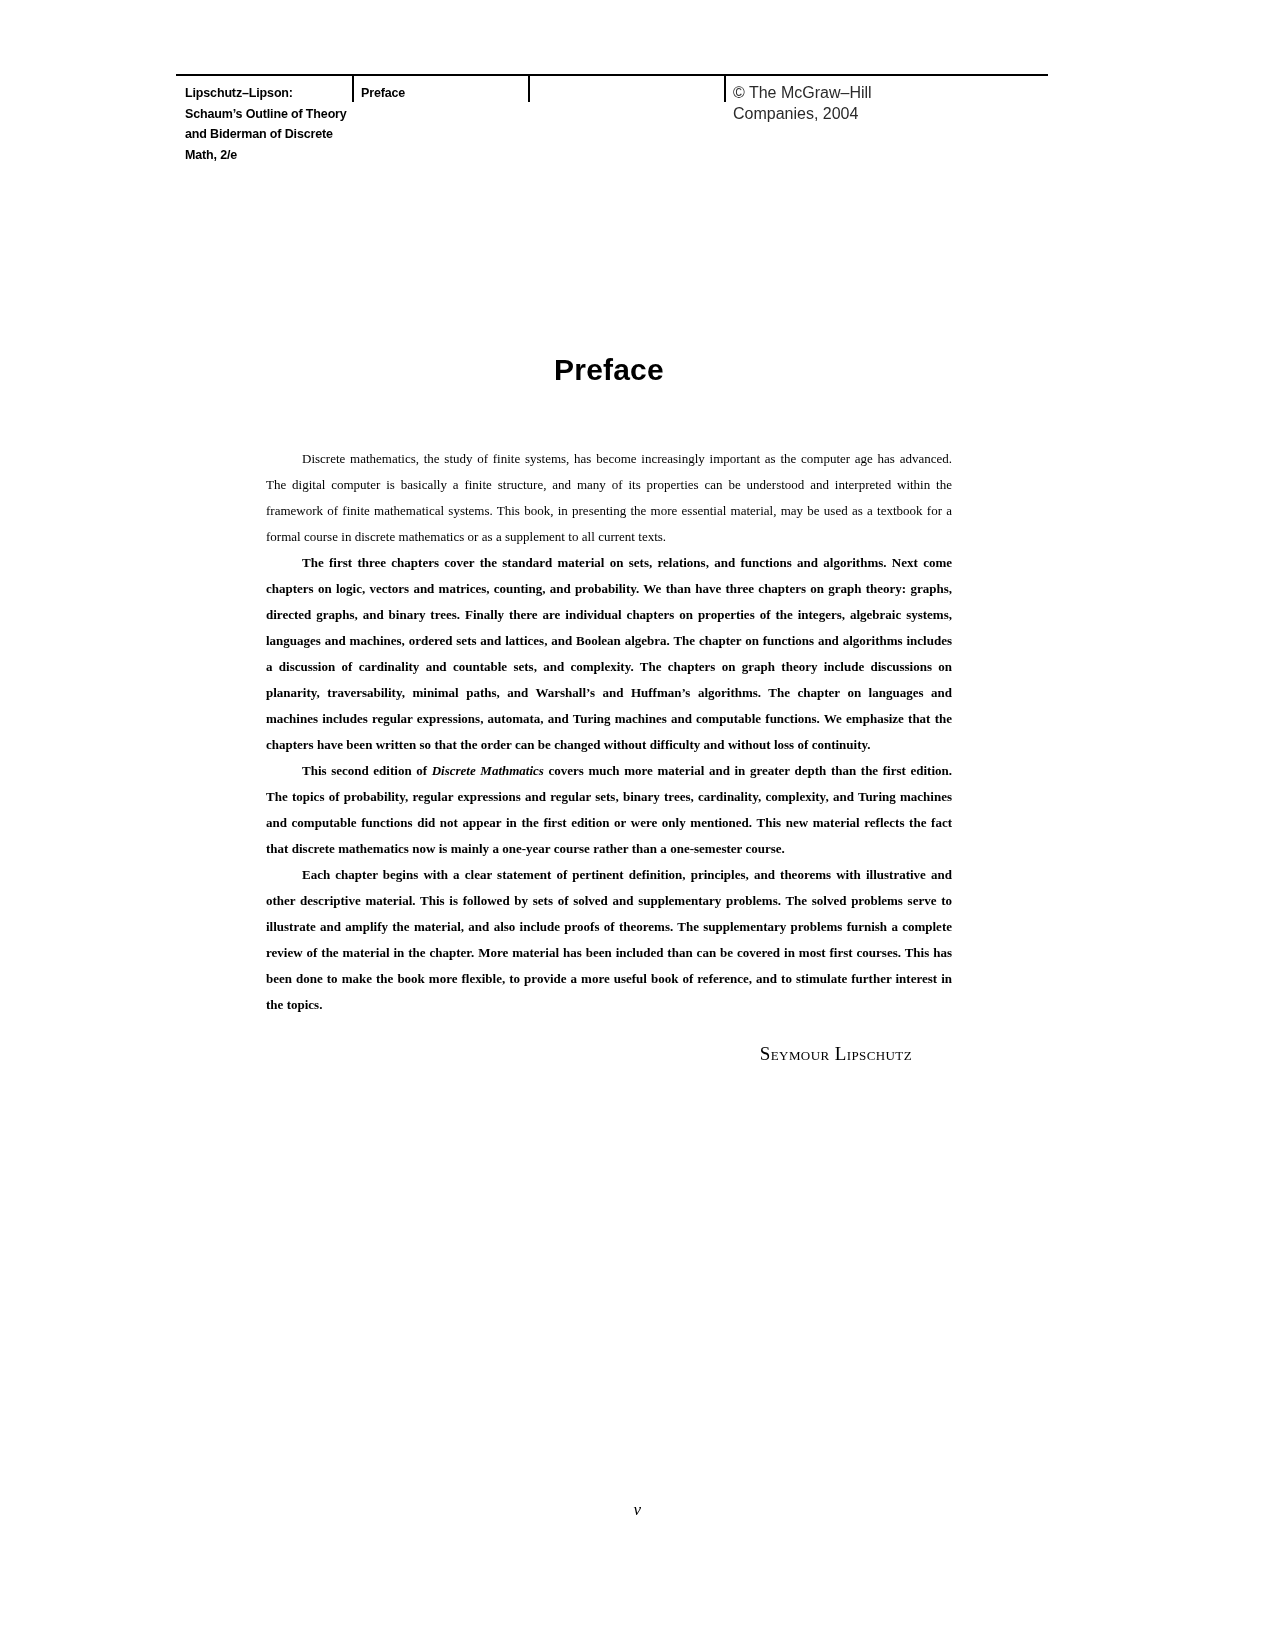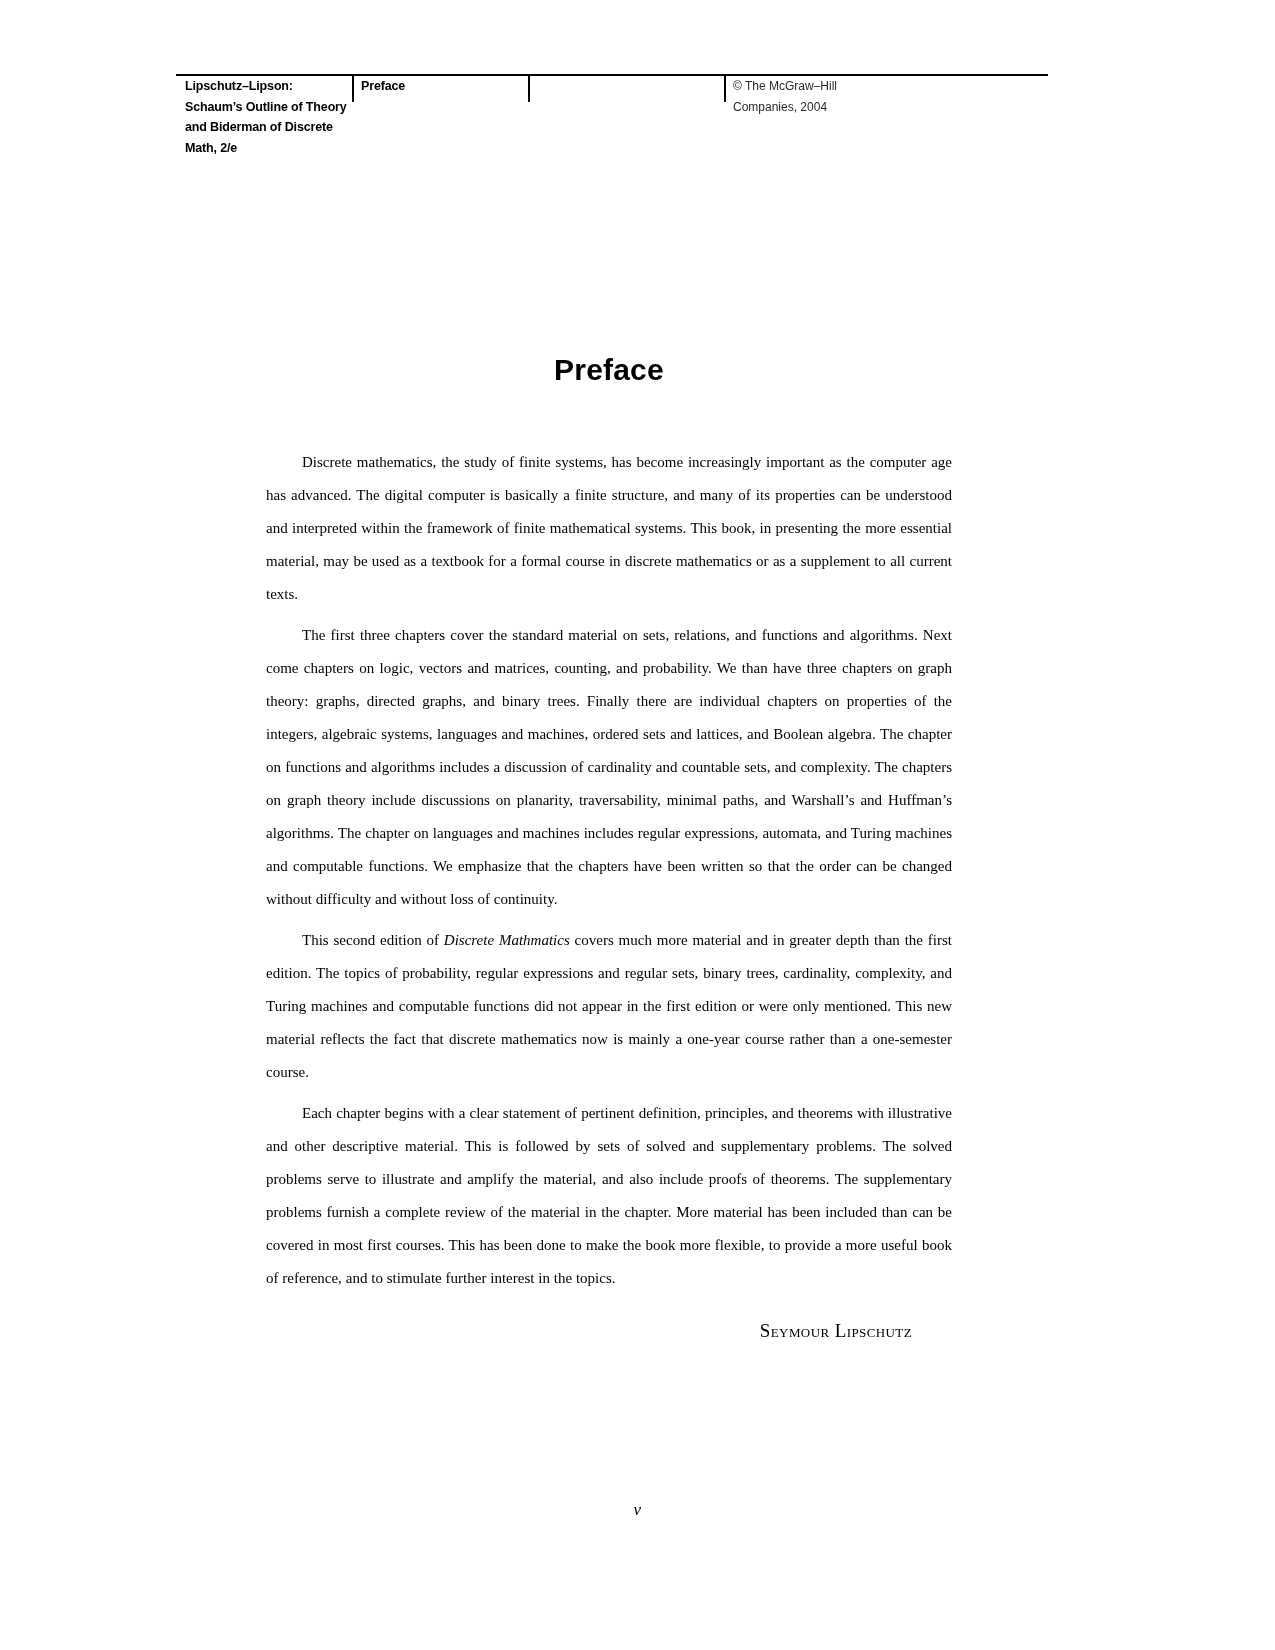--- a/index.html
+++ b/index.html
@@ -33,20 +33,21 @@
     height: 92px;
     border-top: 2px solid #000;
     display: flex;
     flex-direction: row;
     align-items: stretch;
     font-family: "Liberation Sans", sans-serif;
   }
   .hcol {
     position: relative;
     padding-left: 9px;
+    padding-top: 7px;
     box-sizing: border-box;
   }
   .hcol.divider::before {
     content: "";
     position: absolute;
     left: 0;
     top: 0;
     width: 2px;
     height: 26px;
     background: #000;
@@ -60,21 +61,21 @@
   .hline {
     font-size: 12.5px;
     font-weight: bold;
     line-height: 20.5px;
     letter-spacing: -0.15px;
     white-space: nowrap;
     color: #000;
   }
   .hline.light {
     font-weight: normal;
-    font-size: 12px;
+    font-size: 16px;
     letter-spacing: 0px;
     color: #2a2a2a;
   }
 
   
   .content {
     position: absolute;
     left: 266px;
     top: 352px;
     width: 686px;
@@ -90,30 +91,31 @@
     padding: 0;
     line-height: 36px;
   }
 
   .body-text {
     margin-top: 58px;
   }
 
   p.para {
     margin: 0;
-    font-size: 15px;
-    line-height: 33px;
+    font-size: 13px;
+    line-height: 26px;
     text-align: justify;
     text-justify: inter-word;
     text-indent: 36px;
     hyphens: none;
     word-spacing: 0.1px;
   }
   p.para + p.para {
-    margin-top: 8px;
+    margin-top: 0;
+    font-weight: bold;
   }
   em.booktitle {
     font-style: italic;
   }
 
   
   .signature {
     margin-top: 24px;
     text-align: right;
     padding-right: 40px;

